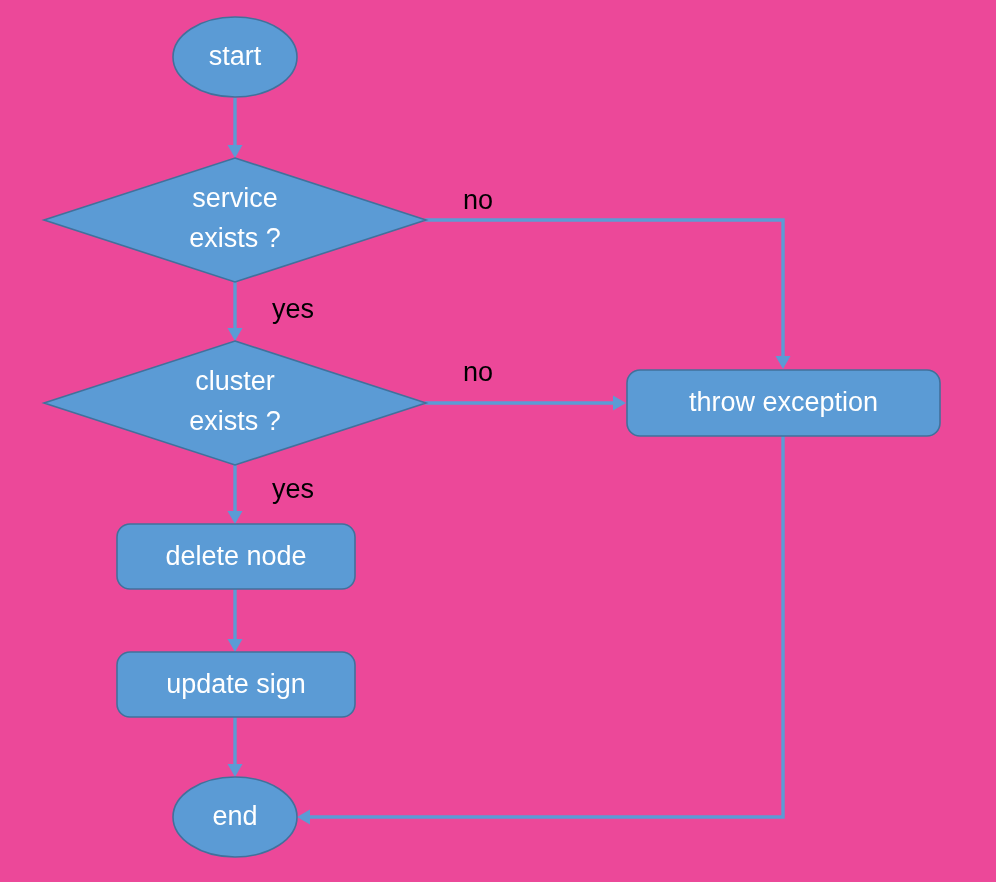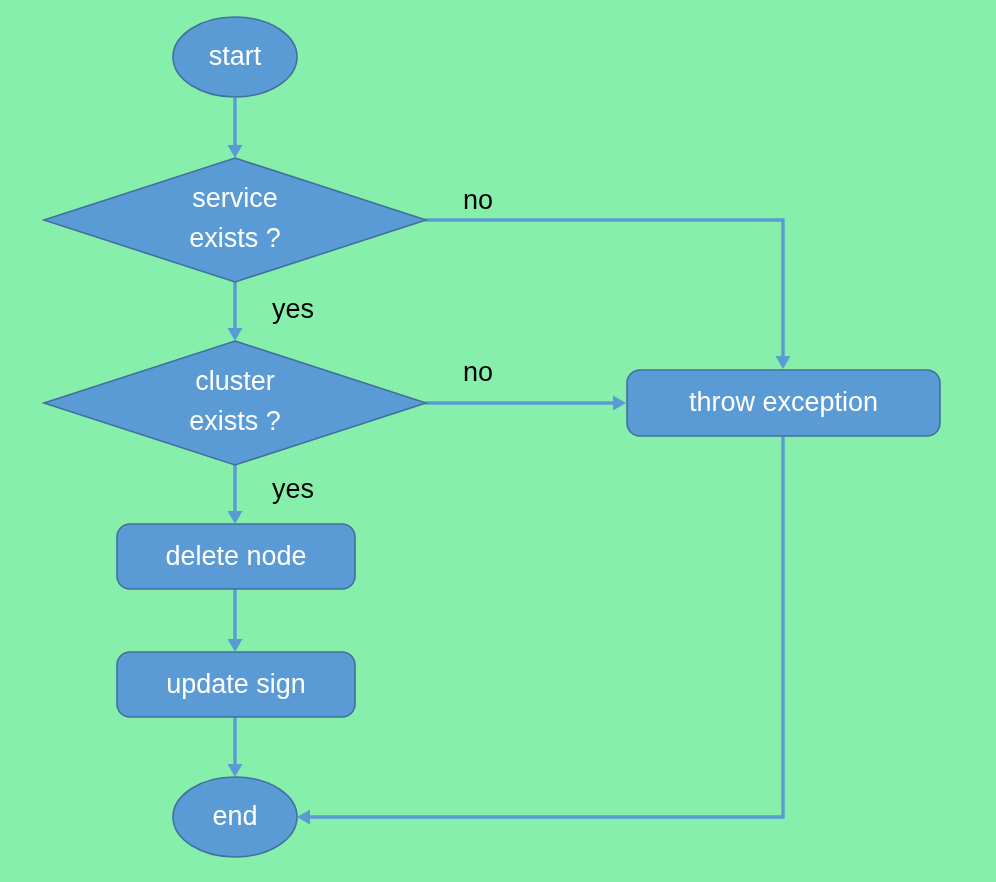--- a/index.html
+++ b/index.html
@@ -10,21 +10,21 @@
   body {
     width: 996px;
     height: 882px;
     font-family: "Liberation Sans", sans-serif;
     overflow: hidden;
   }
   #flowchart-root {
     position: relative;
     width: 996px;
     height: 882px;
-    background: #86efac;
+    background: #ec4899;
   }
   svg#flow-svg {
     display: block;
     width: 996px;
     height: 882px;
   }
   .node-shape {
     stroke-width: 1.6;
   }
   .node-label {

